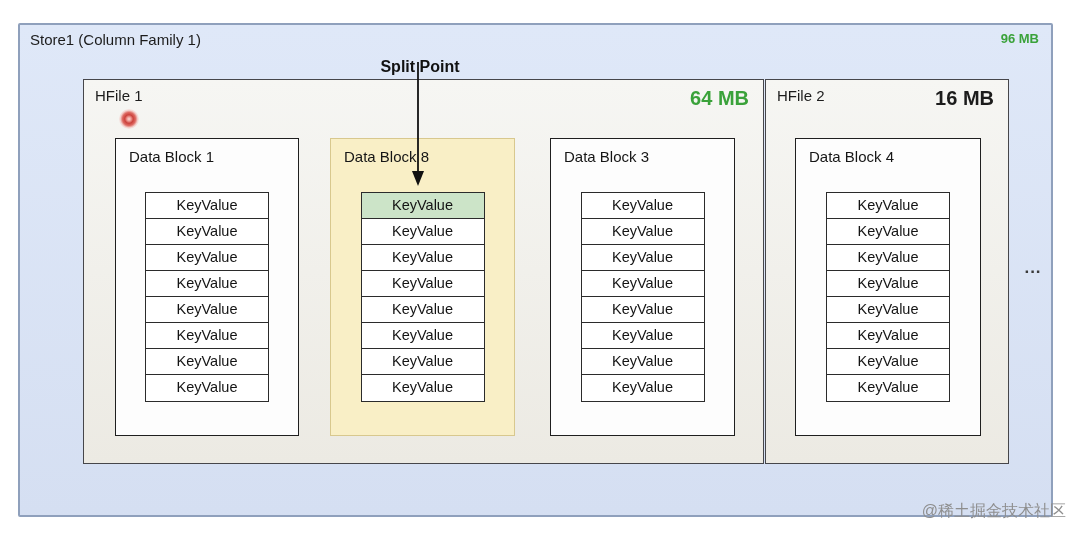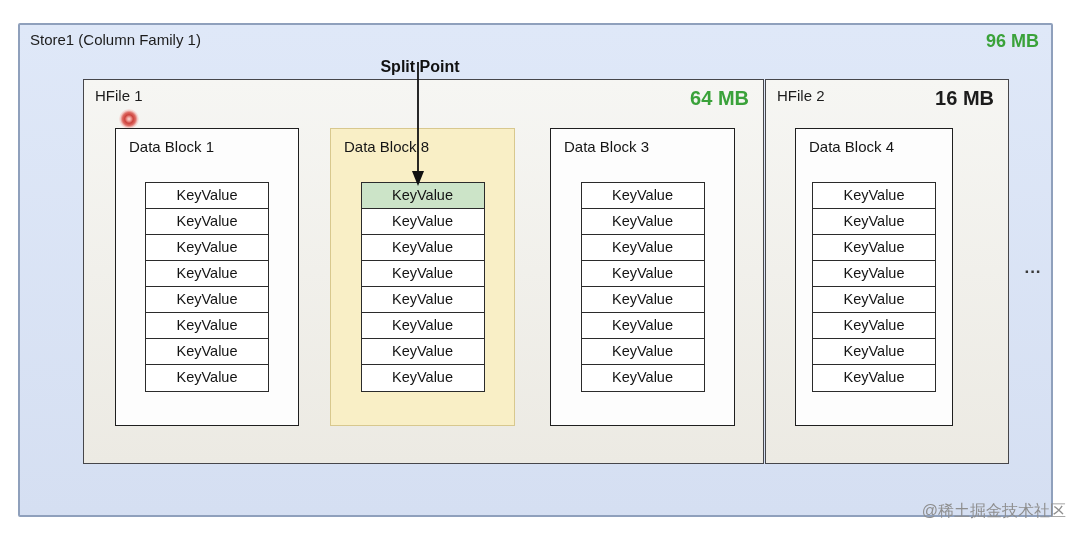--- a/index.html
+++ b/index.html
@@ -26,21 +26,21 @@
   }
   .store-title {
     position: absolute;
     left: 10px; top: 6px;
     font-size: 15px;
     color: #1c1c1c;
   }
   .store-size {
     position: absolute;
     right: 12px; top: 6px;
-    font-size: 18px;
+    font-size: 13px;
     font-weight: bold;
     color: #3aa23a;
   }
   
   .split-label {
     position: absolute;
     left: 340px; top: 58px;
     width: 160px;
     text-align: center;
     font-size: 16px;
@@ -82,33 +82,33 @@
     left: 35px; top: 29px;
     width: 20px; height: 20px;
     background: radial-gradient(circle,
       #f8d9d5 0%, #ef9c96 14%, #cb423c 30%, #dd6861 46%,
       rgba(242,176,171,0.45) 62%, rgba(244,190,186,0) 80%);
     border-radius: 50%;
   }
   
   .data-block {
     position: absolute;
-    top: 48px;
+    top: 58px;
     height: 298px;
     background: #fdfdfd;
     border: 1.5px solid #1f1f1f;
   }
   .data-block.highlight {
     background: #f9efc6;
     border: 1.5px solid #d8c88e;
   }
   .block-1 { left: 31px;  width: 184px; }
   .block-2 { left: 246px; width: 185px; }
   .block-3 { left: 466px; width: 185px; }
-  .block-4 { left: 29px;  width: 158px; }
+  .block-4 { left: 29px;  width: 186px; }
   .block-title {
     position: absolute;
     left: 13px; top: 9px;
     font-size: 15px;
     color: #161616;
   }
   .kv-table {
     position: absolute;
     left: 50%;
     transform: translateX(-50%);

